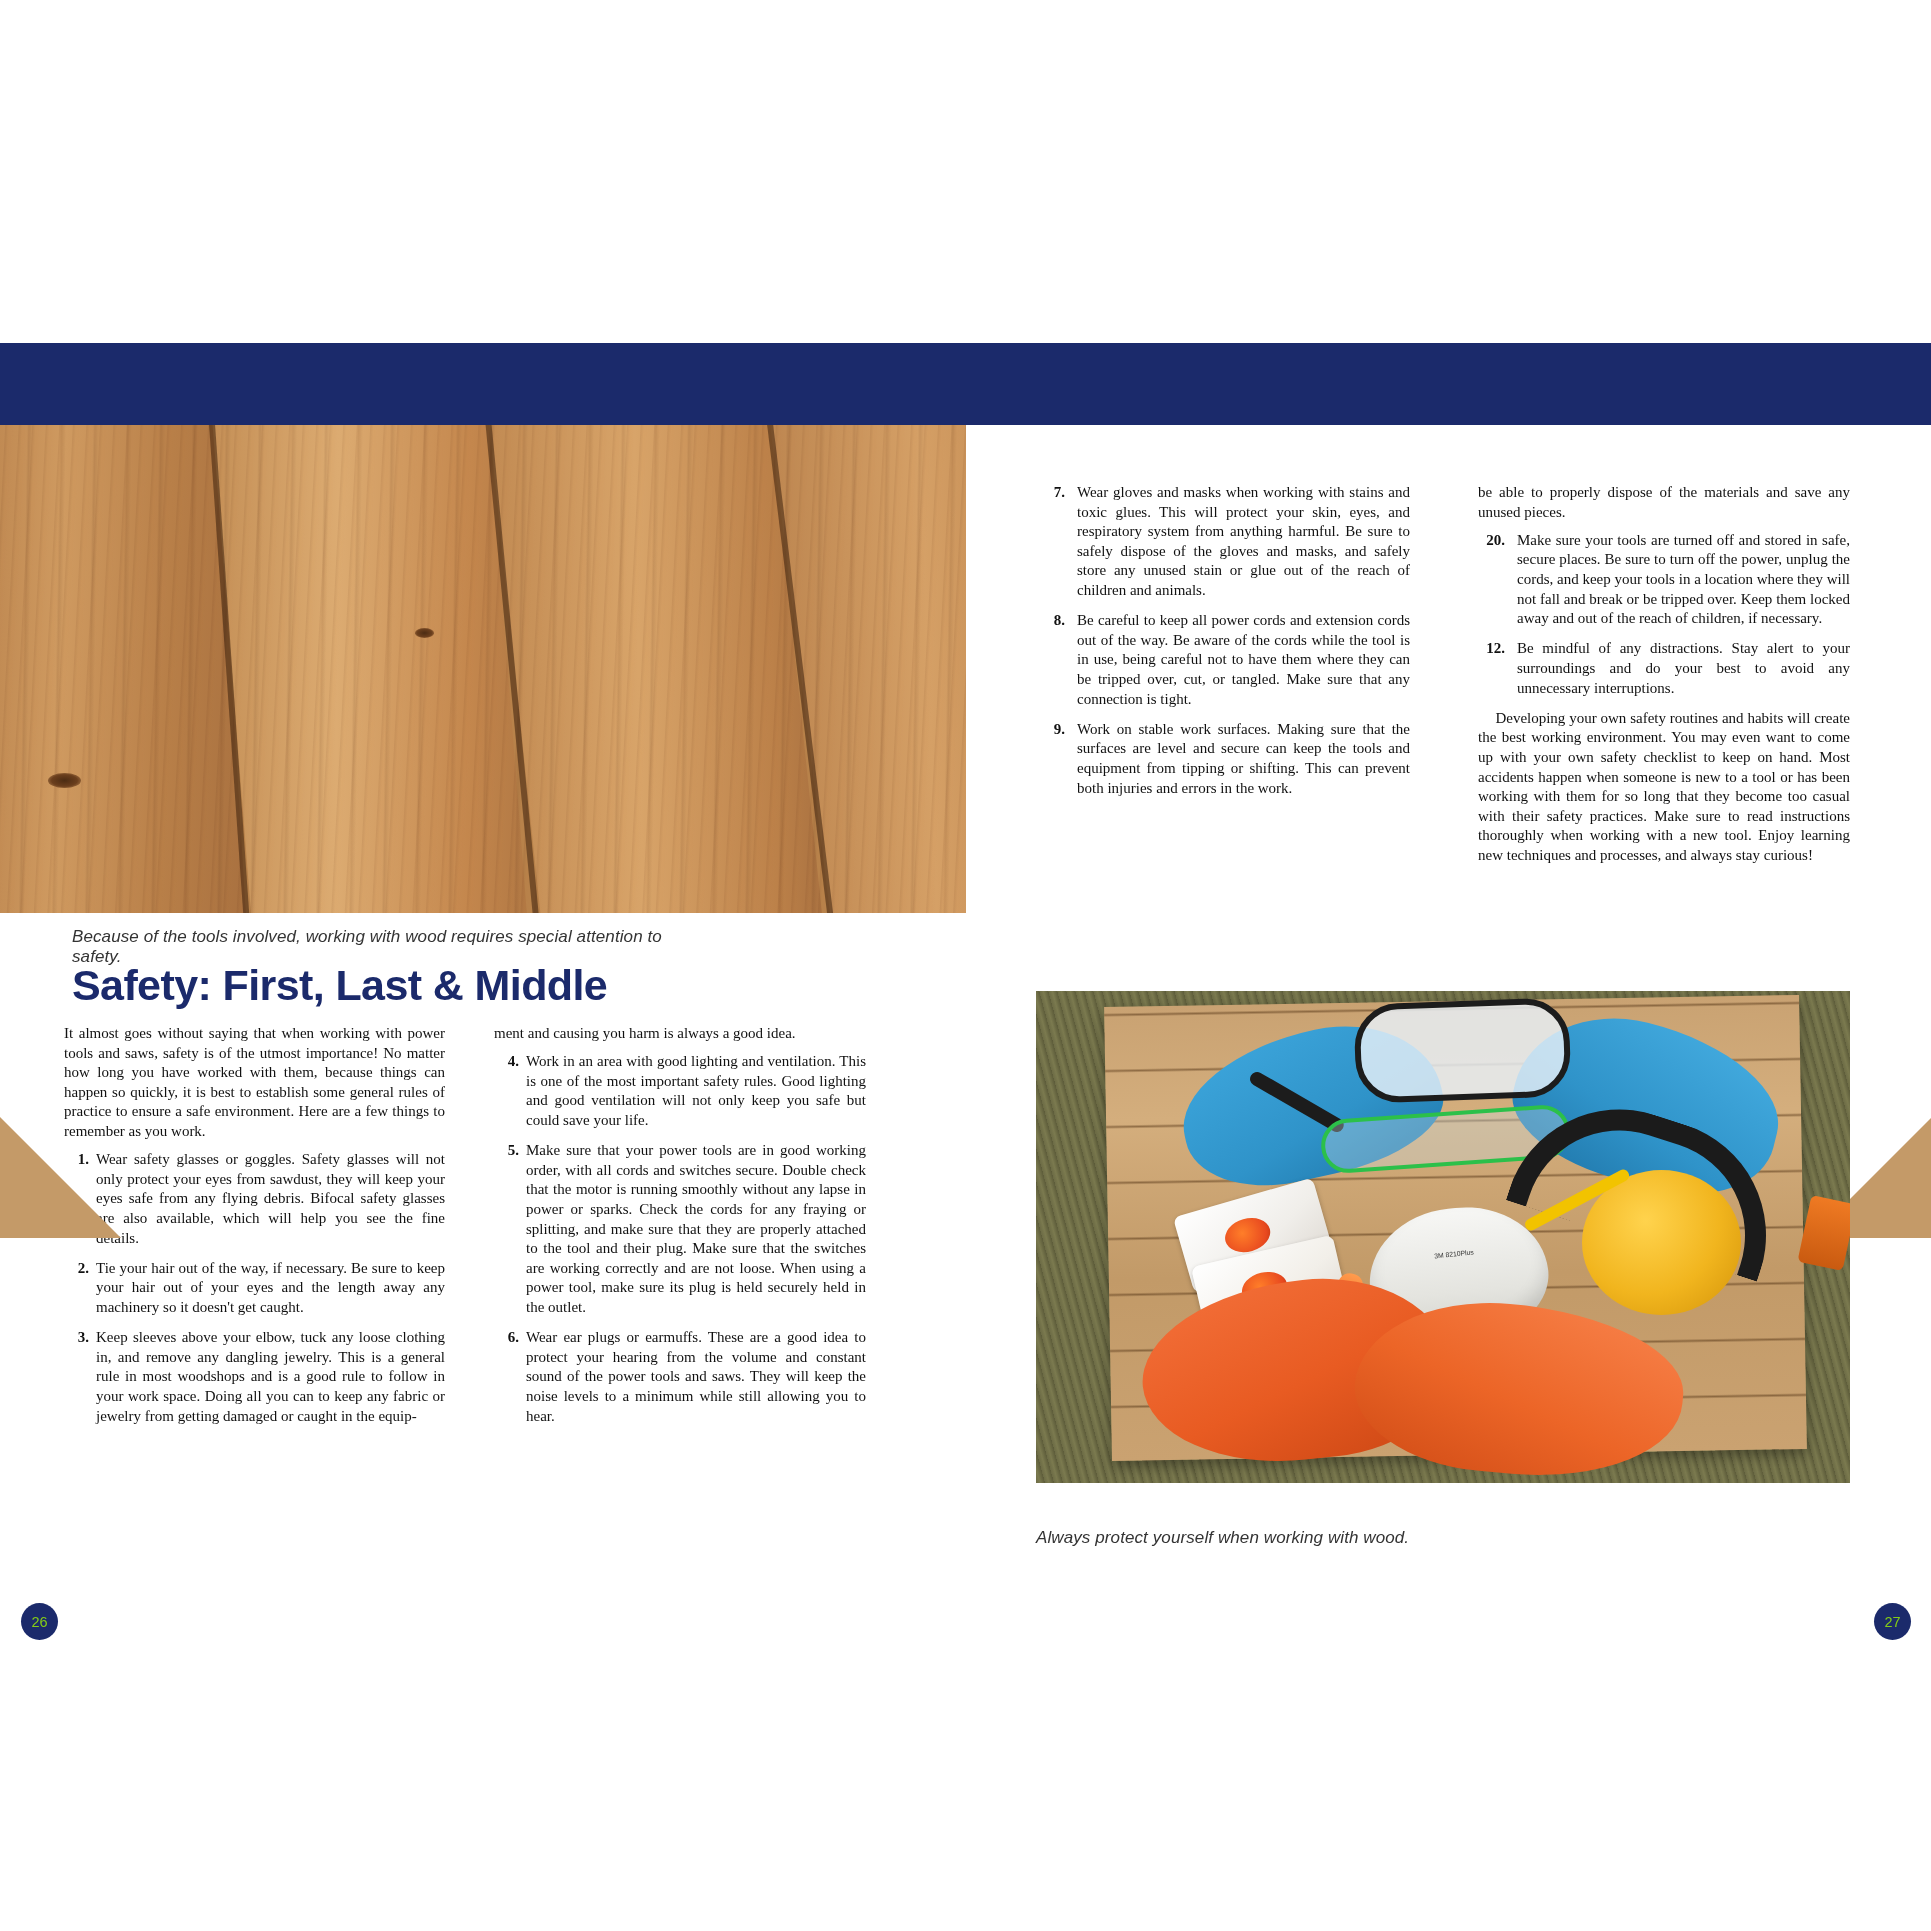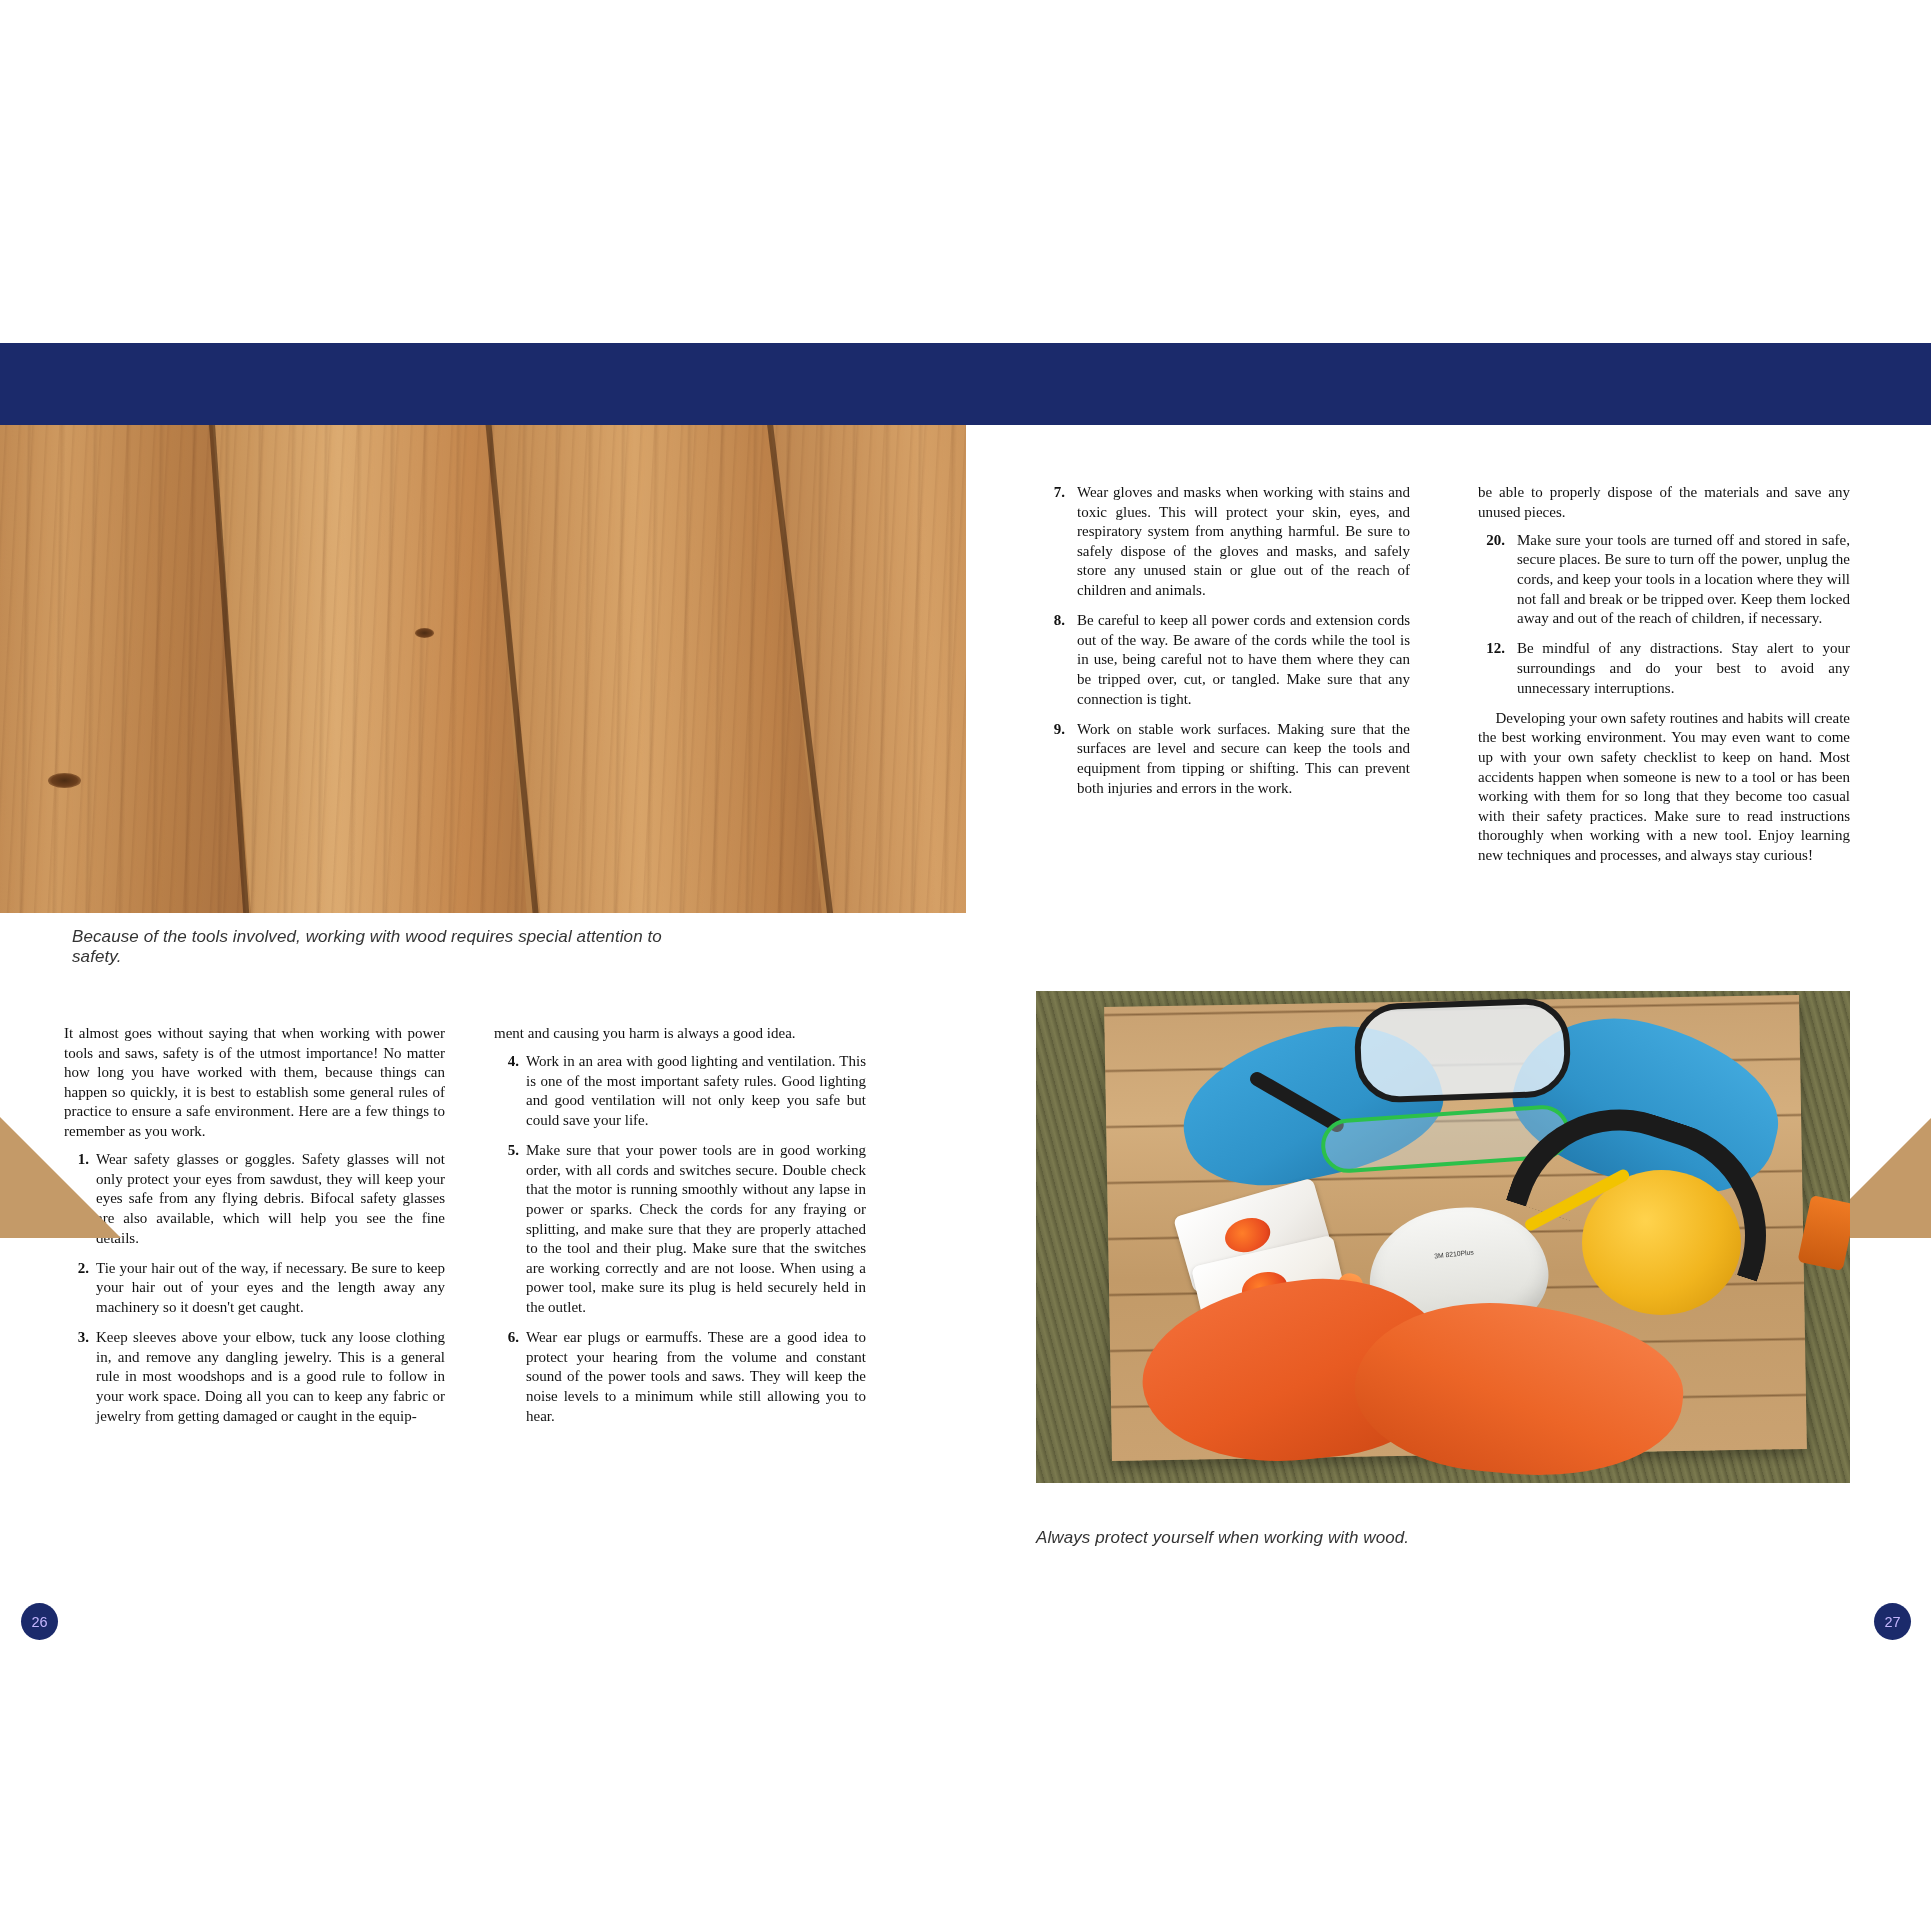--- a/index.html
+++ b/index.html
@@ -297,21 +297,21 @@
   .corner-right {
     right: 0; bottom: 346px;
     border-right: 121px solid #c49a68;
     border-top: 121px solid transparent;
   }
   .folio {
     position: absolute;
     width: 37px; height: 37px;
     border-radius: 50%;
     background: #1b2a6b;
-    color: #c4b5fd;
+    color: #84cc16;
     font-family: "Liberation Sans", sans-serif;
     font-size: 14.5px;
     display: flex;
     align-items: center;
     justify-content: center;
   }
   .folio-left { left: 21px; top: 1178px; }
   .folio-right { right: 21px; top: 1178px; }
 </style>
 </head>
@@ -331,20 +331,21 @@
       <div class="gap" style="left:205px; transform: rotate(-4deg);"></div>
       <div class="gap" style="left:480px; transform: rotate(-5.5deg);"></div>
       <div class="gap" style="left:760px; transform: rotate(-7deg);"></div>
       <div class="grain"></div>
       <div class="knot" style="left:48px; top:348px;"></div>
       <div class="knot" style="left:415px; top:203px; width:19.3px; height:9.7px;"></div>
     </div>
 
     <div class="photo-caption" style="left:72px; top:502px; width:599px;">Because of the tools involved, working with wood requires special attention to safety.</div>
 
+    <div class="headline" style="position:absolute; left:72px; top:536px;">Safety: First, Last &amp; Middle</div>
 
     <div class="col" style="left:64px; top:599px; width:381px;">
       <p class="intro">It almost goes without saying that when working with power tools and saws, safety is of the utmost importance! No matter how long you have worked with them, because things can happen so quickly, it is best to establish some general rules of practice to ensure a safe environment. Here are a few things to remember as you work.</p>
       <ol class="numlist">
         <li>
           <span class="num">1.</span><b>Wear safety glasses or goggles.</b><span> Safety glasses will not only protect your eyes from sawdust, they will keep your eyes safe from any flying debris. Bifocal safety glasses are also available, which will help you see the fine details.</span>
         </li>
         <li>
           <span class="num">2.</span><b>Tie your hair out of the way, if necessary.</b><span> Be sure to keep your hair out of your eyes and the length away any machinery so it doesn't get caught.</span>
         </li>

